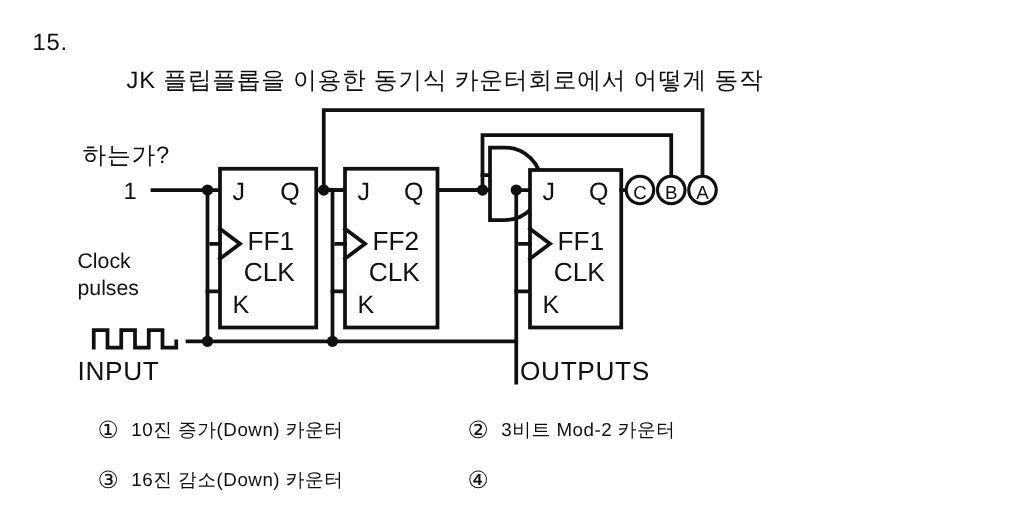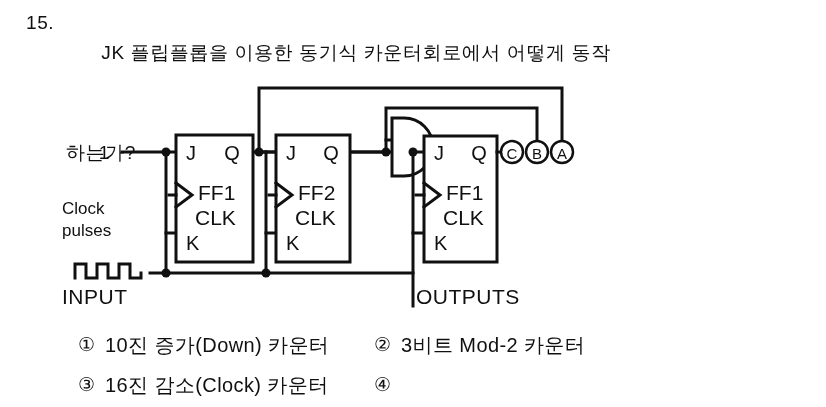--- a/index.html
+++ b/index.html
@@ -27,30 +27,30 @@
     display: flex;
     align-items: baseline;
     font-size: 19px;
     line-height: 30px;
     letter-spacing: 0.6px;
     white-space: pre;
   }
   #question-number {
     width: 40px;
     flex: 0 0 40px;
+    margin-top: 12px;
   }
   #question-text-wrap {
     flex: 1 1 auto;
   }
   .q-text-line {
     font-size: 19px;
     line-height: 30px;
     letter-spacing: 0.6px;
     white-space: pre;
-    margin-top: 40px;
   }
 
   
   #figure {
     position: absolute;
     left: 0;
     top: 78px;
     width: 826px;
     height: 232px;
   }
@@ -77,21 +77,21 @@
   }
   .option.col-1 { width: 296px; flex: 0 0 296px; }
   .option.col-2 { flex: 1 1 auto; }
   .opt-marker {
     font-size: 19px;
     line-height: 24px;
     margin-right: 10px;
     letter-spacing: 0;
   }
   .opt-label {
-    font-size: 20px;
+    font-size: 15px;
     line-height: 26px;
     letter-spacing: 0.4px;
   }
 </style>
 </head>
 <body>
 
 <div id="question-block">
   <div class="q-line">
     <span id="question-number">15.</span>
@@ -223,19 +223,19 @@
       <span class="opt-label">10진 증가(Down) 카운터</span>
     </div>
     <div class="option col-2">
       <span class="opt-marker">②</span>
       <span class="opt-label">3비트 Mod-2 카운터</span>
     </div>
   </div>
   <div class="option-row">
     <div class="option col-1">
       <span class="opt-marker">③</span>
-      <span class="opt-label">16진 감소(Clock) 카운터</span>
+      <span class="opt-label">16진 감소(Down) 카운터</span>
     </div>
     <div class="option col-2">
       <span class="opt-marker">④</span>
     </div>
   </div>
 </div>
 
 </body></html>

